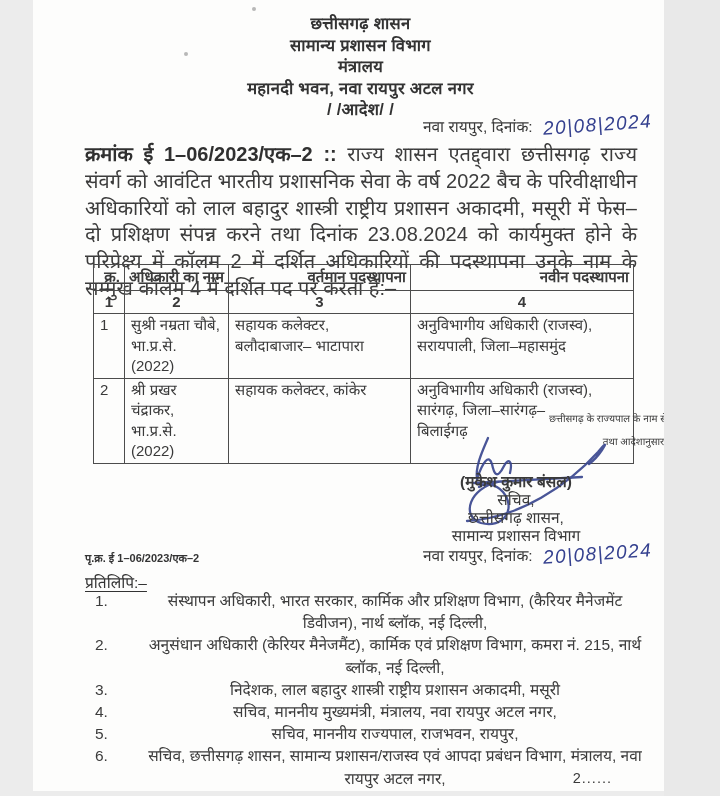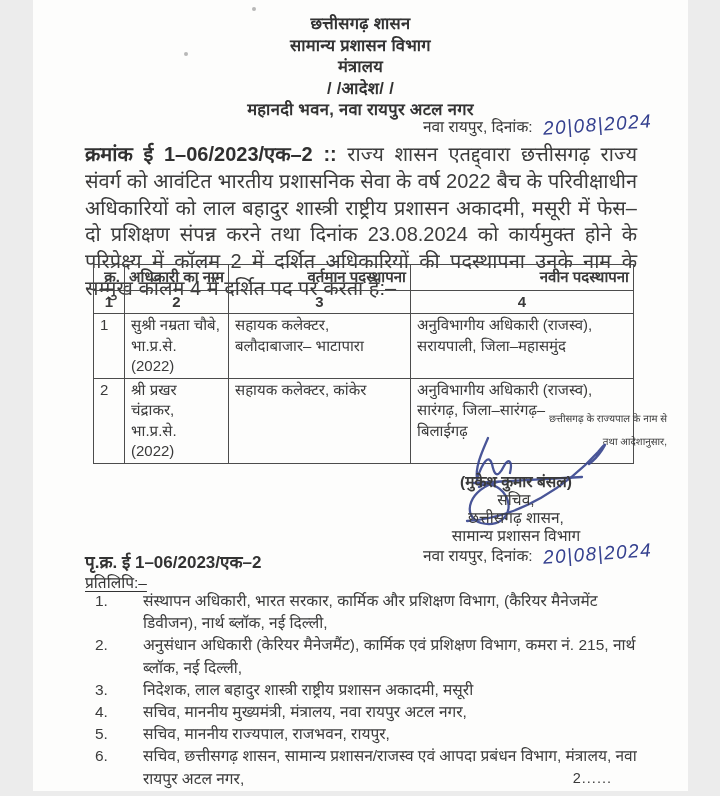--- a/index.html
+++ b/index.html
@@ -4,21 +4,21 @@
 <title>Scanned Government Order</title>
 <style>
   * { margin:0; padding:0; box-sizing:border-box; }
   html,body { width:720px; }
   body {
     font-family: "Liberation Sans", "DejaVu Sans", sans-serif;
     background:#e9e9e9;
   }
   .stage {
     position:relative;
-    width:720px; height:796px;
+    width:664px; height:796px;
     background:#ececec;
     overflow:hidden;
   }
   .paper {
     position:absolute;
     left:33px; top:0; width:655px; height:791px;
     background:#fdfdfc;
     color:#3a3a3a;
   }
   .speck { position:absolute; width:4px; height:4px; border-radius:50%; background:#9a9a9a; opacity:.7; }
@@ -94,58 +94,58 @@
     position:absolute; top:473px; right:32px; width:280px;
     text-align:center; font-size:15.5px; line-height:18px;
     color:#3a3a3a;
   }
   .signatory-block .sig-name { font-weight:700; }
   .sig-svg { position:absolute; left:387px; top:430px; width:225px; height:108px; }
 
   
   .ref-bottom {
     position:absolute; top:550px; left:52px;
-    font-size:17px; font-weight:bold; color:#333;
+    font-size:11px; font-weight:bold; color:#333;
     white-space:nowrap;
   }
   .copy-heading {
     position:absolute; top:571px; left:52px;
     font-size:15.5px; font-weight:normal; color:#333;
     text-decoration:underline;
     text-underline-offset:3px;
   }
   .copy-list {
     position:absolute; top:590px; left:62px; width:552px;
     font-size:15.5px; line-height:22.2px; color:#3c3c3c;
     list-style:none;
   }
   .copy-list .copy-item { display:flex; }
   .copy-list .it-no { flex:0 0 48px; }
-  .copy-list .it-text { flex:1 1 auto; text-align:left; }
+  .copy-list .it-text { flex:1 1 auto; text-align:center; }
 
   .page-indicator {
     position:absolute; top:770px; right:76px;
     font-size:14.5px; color:#3a3a3a; letter-spacing:1px;
   }
 </style>
 </head>
 <body>
 
 <div class="stage">
   <div class="paper">
 
     <div class="speck" style="left:219px; top:7px;"></div>
     <div class="speck" style="left:151px; top:52px;"></div>
 
     <div class="doc-header">
       <div class="hline">छत्तीसगढ़ शासन</div>
       <div class="hline">सामान्य प्रशासन विभाग</div>
       <div class="hline">मंत्रालय</div>
+      <div class="hline">महानदी भवन, नवा रायपुर अटल नगर</div>
       <div class="hline">/ /आदेश/ /</div>
-      <div class="hline">महानदी भवन, नवा रायपुर अटल नगर</div>
     </div>
 
     <div class="dateline dateline-top">
       <span>नवा रायपुर, दिनांक:</span><span class="handwritten">20|08|2024</span>
     </div>
 
     <div class="body-para">
       <span class="ref">क्रमांक ई 1–06/2023/एक–2 ::</span><span> राज्य शासन एतद्द्वारा छत्तीसगढ़ राज्य संवर्ग को आवंटित भारतीय प्रशासनिक सेवा के वर्ष 2022 बैच के परिवीक्षाधीन अधिकारियों को लाल बहादुर शास्त्री राष्ट्रीय प्रशासन अकादमी, मसूरी में फेस–दो प्रशिक्षण संपन्न करने तथा दिनांक 23.08.2024 को कार्यमुक्त होने के परिप्रेक्ष्य में कॉलम 2 में दर्शित अधिकारियों की पदस्थापना उनके नाम के सम्मुख कॉलम 4 में दर्शित पद पर करता है:–</span>
     </div>
 

